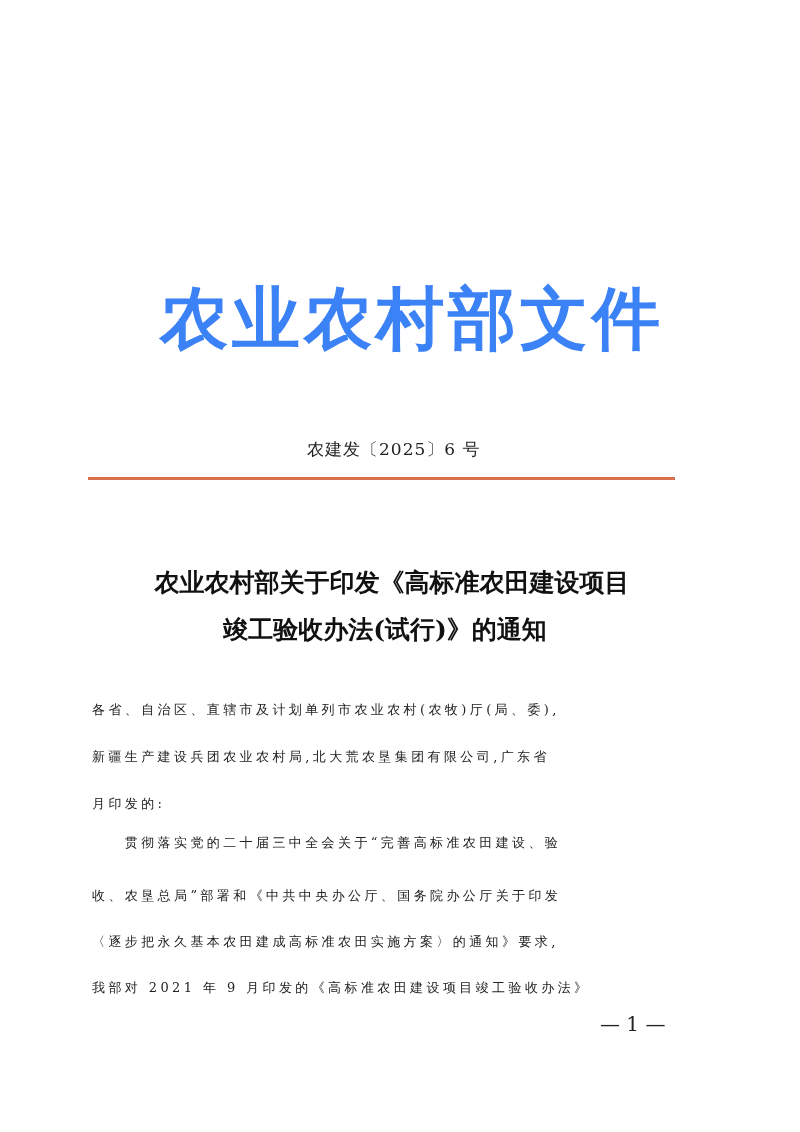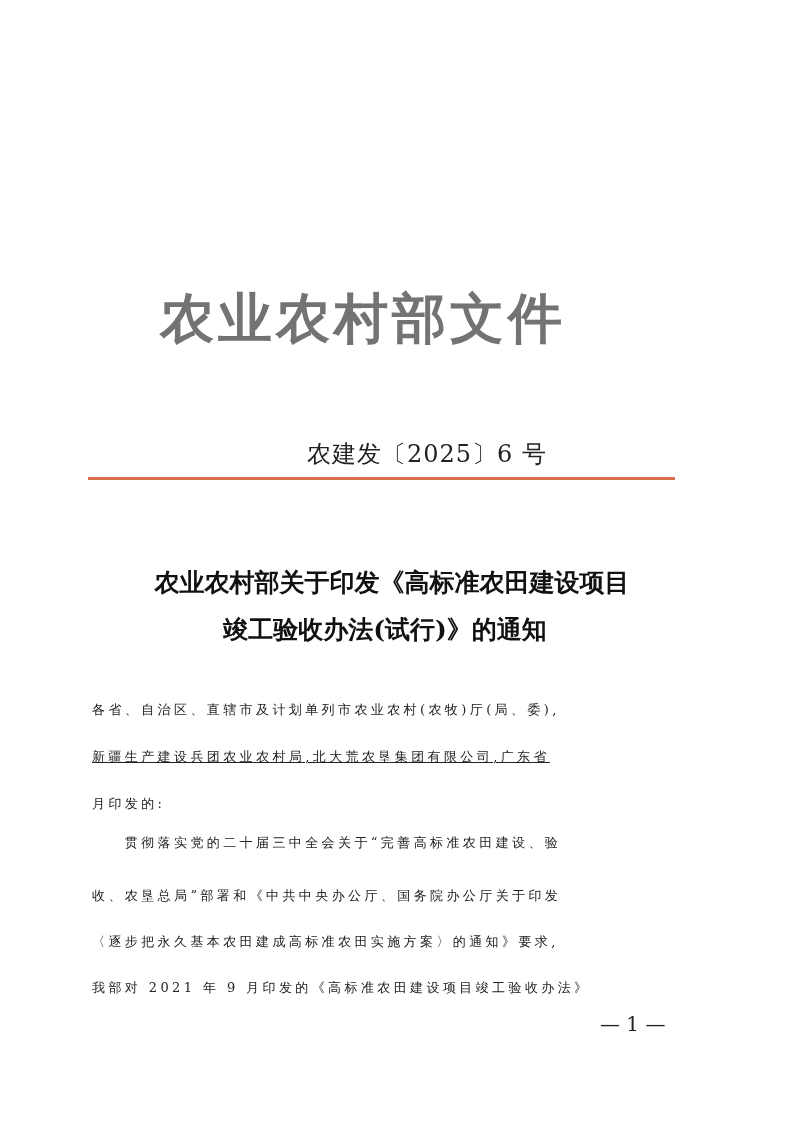--- a/index.html
+++ b/index.html
@@ -15,31 +15,31 @@
       font-family: "DejaVu Serif", "Liberation Serif", serif;
       color: #1c1c1c;
     }
     .header-title {
       position: absolute;
       left: 160px;
       top: 278px;
       width: 450px;
       font-family: "DejaVu Serif", serif;
       font-weight: bold;
-      font-size: 54px;
+      font-size: 68px;
       letter-spacing: 4px;
-      color: #737373;
+      color: #3b82f6;
       white-space: nowrap;
       line-height: 80px;
     }
     .doc-number {
       position: absolute;
       left: 307px;
       top: 438px;
-      font-size: 24px;
+      font-size: 17px;
       letter-spacing: 1px;
       color: #222;
       white-space: nowrap;
     }
     .red-rule {
       position: absolute;
       left: 88px;
       top: 477px;
       width: 587px;
       height: 3px;
@@ -81,21 +81,21 @@
 <div class="header-title">农业农村部文件</div>
 
 <div class="doc-number">农建发〔2025〕6 号</div>
 
 <div class="red-rule"></div>
 
 <div class="notice-title line1">农业农村部关于印发《高标准农田建设项目</div>
 <div class="notice-title line2">竣工验收办法(试行)》的通知</div>
 
 <div class="body-text" style="top:695px;">各省、自治区、直辖市及计划单列市农业农村(农牧)厅(局、委),</div>
-<div class="body-text" style="top:742px;text-decoration:underline;">新疆生产建设兵团农业农村局,北大荒农垦集团有限公司,广东省</div>
+<div class="body-text" style="top:742px;">新疆生产建设兵团农业农村局,北大荒农垦集团有限公司,广东省</div>
 <div class="body-text" style="top:789px;">月印发的:</div>
 
 <div class="body-text" style="top:828px;">　　贯彻落实党的二十届三中全会关于“完善高标准农田建设、验</div>
 <div class="body-text" style="top:881px;">收、农垦总局”部署和《中共中央办公厅、国务院办公厅关于印发</div>
 <div class="body-text" style="top:927px;">〈逐步把永久基本农田建成高标准农田实施方案〉的通知》要求,</div>
 <div class="body-text" style="top:973px;">我部对 2021 年 9 月印发的《高标准农田建设项目竣工验收办法》</div>
 
 <div class="page-number">— 1 —</div>
 
 </body></html>

